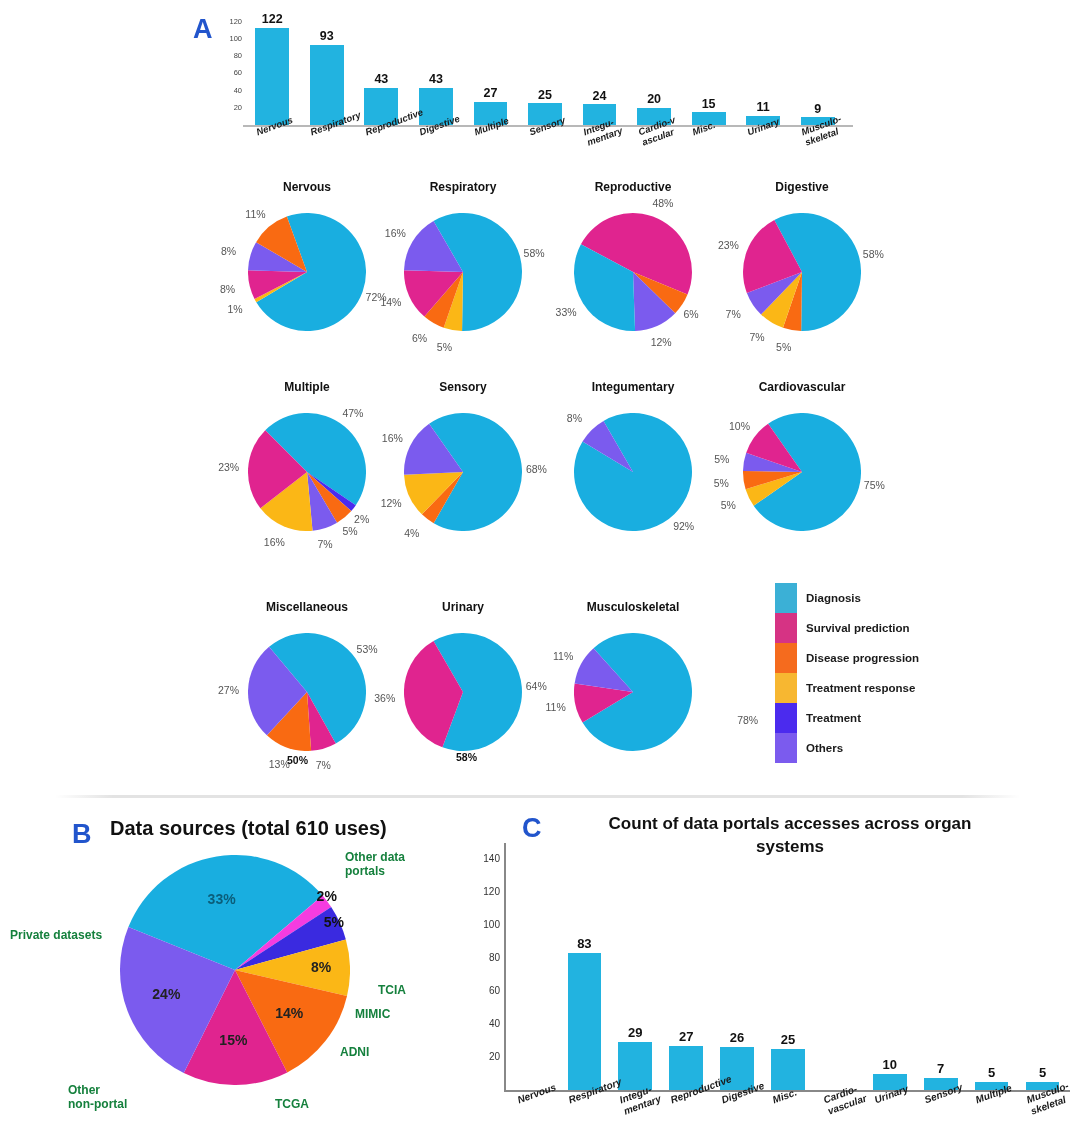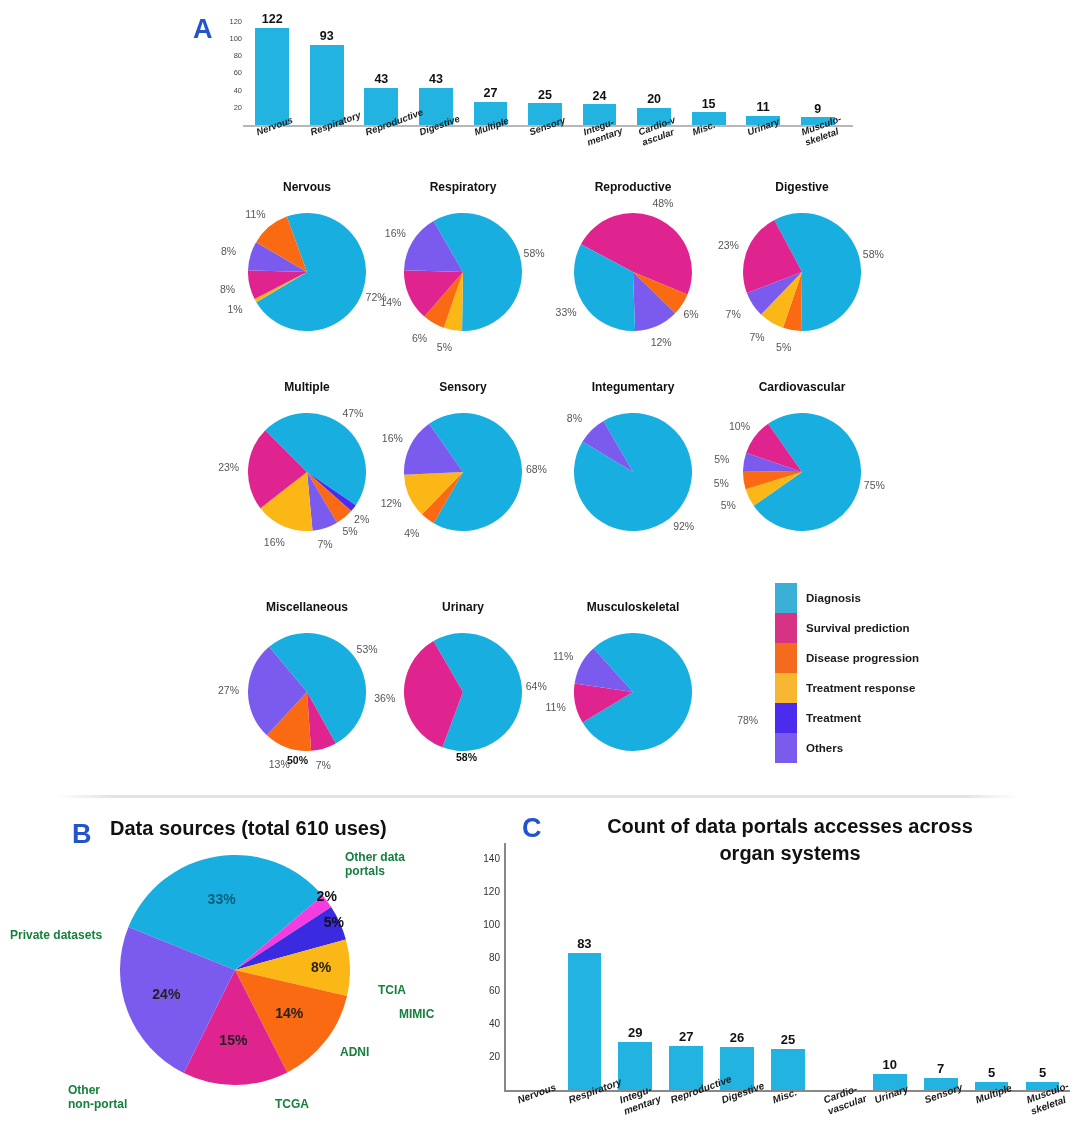--- a/index.html
+++ b/index.html
@@ -100,21 +100,21 @@
   }
   .b-pct {
     position:absolute; font-size:14px; font-weight:bold;
     white-space:nowrap; line-height:1;
   }
   
   #panelC { position:absolute; left:460px; top:805px; width:620px; height:332px; }
   #panelC-letter { left:62px; top:8px; }
   #panelC-title {
     position:absolute; left:120px; top:8px; width:420px;
-    font-size:20px; font-weight:bold; color:#111;
+    font-size:17px; font-weight:bold; color:#111;
     text-align:center; line-height:1.35;
   }
   .c-ticks { position:absolute; left:8px; top:42px; width:32px; height:240px; }
   .c-tick { position:absolute; right:0; font-size:10px; color:#333; line-height:1; }
   .c-axis-y {
     position:absolute; left:44px; top:38px;
     width:1.5px; height:248px; background:#888;
   }
   .c-axis-x {
     position:absolute; left:44px; top:285px;
@@ -405,21 +405,21 @@
         </svg></div>
       <div class="b-pct" style="left: 207.615px; top: 86.6148px; color: rgb(11, 94, 122);">33%</div>
       <div class="b-pct" style="left: 316.594px; top: 83.9588px; color: rgb(17, 17, 17);">2%</div>
       <div class="b-pct" style="left: 323.781px; top: 109.609px; color: rgb(17, 17, 17);">5%</div>
       <div class="b-pct" style="left: 310.981px; top: 155.124px; color: rgb(34, 34, 34);">8%</div>
       <div class="b-pct" style="left: 275.155px; top: 200.935px; color: rgb(34, 34, 34);">14%</div>
       <div class="b-pct" style="left: 219.345px; top: 228.299px; color: rgb(34, 34, 34);">15%</div>
       <div class="b-pct" style="left: 152.335px; top: 182.287px; color: rgb(34, 34, 34);">24%</div>
       <div class="b-lab" style="left: 345px; top: 45px;">Other data<br>portals</div>
       <div class="b-lab" style="left: 378px; top: 178px;">TCIA</div>
-      <div class="b-lab" style="left: 355px; top: 202px; margin-left: 44px;">MIMIC</div>
+      <div class="b-lab" style="left: 355px; top: 202px;">MIMIC</div>
       <div class="b-lab" style="left: 340px; top: 240px;">ADNI</div>
       <div class="b-lab" style="left: 275px; top: 292px;">TCGA</div>
       <div class="b-lab" style="left: 68px; top: 278px;">Other<br>non-portal</div>
       <div class="b-lab" style="left: 10px; top: 123px;">Private datasets</div>
     </div>
 </div>
 
 <div id="panelC">
   <div class="panel-letter" id="panelC-letter">C</div>
   <div id="panelC-title">Count of data portals accesses across organ systems</div>

